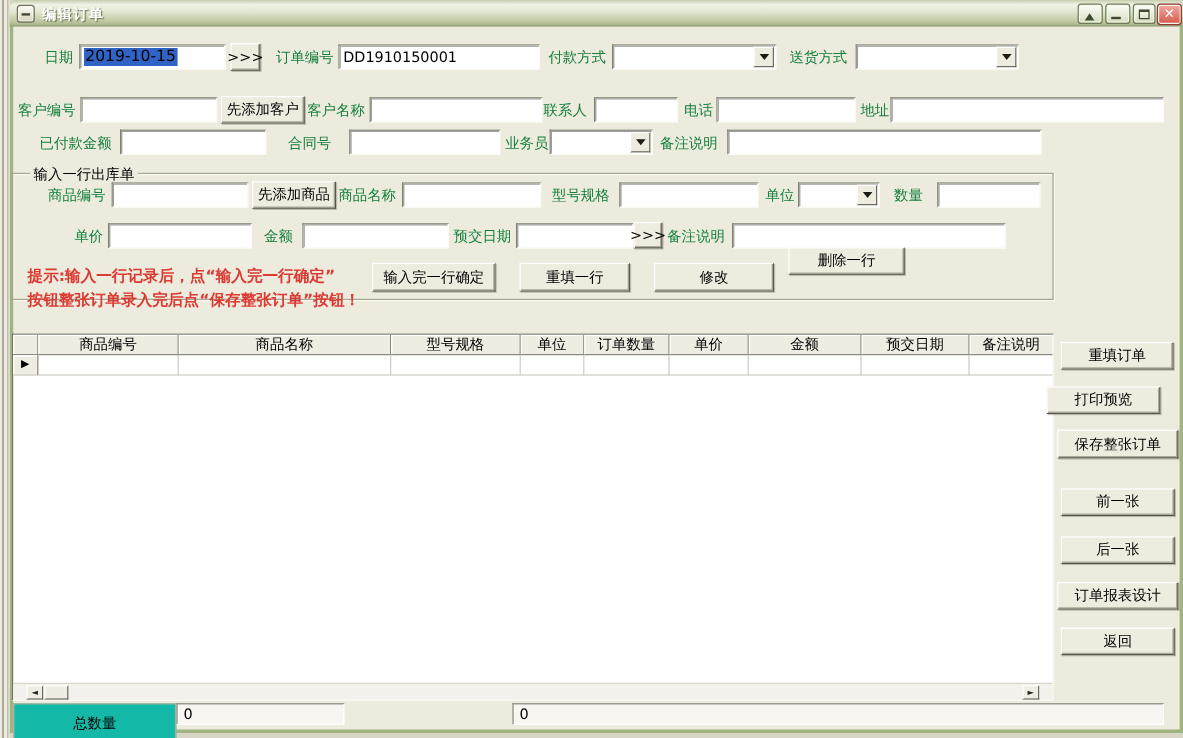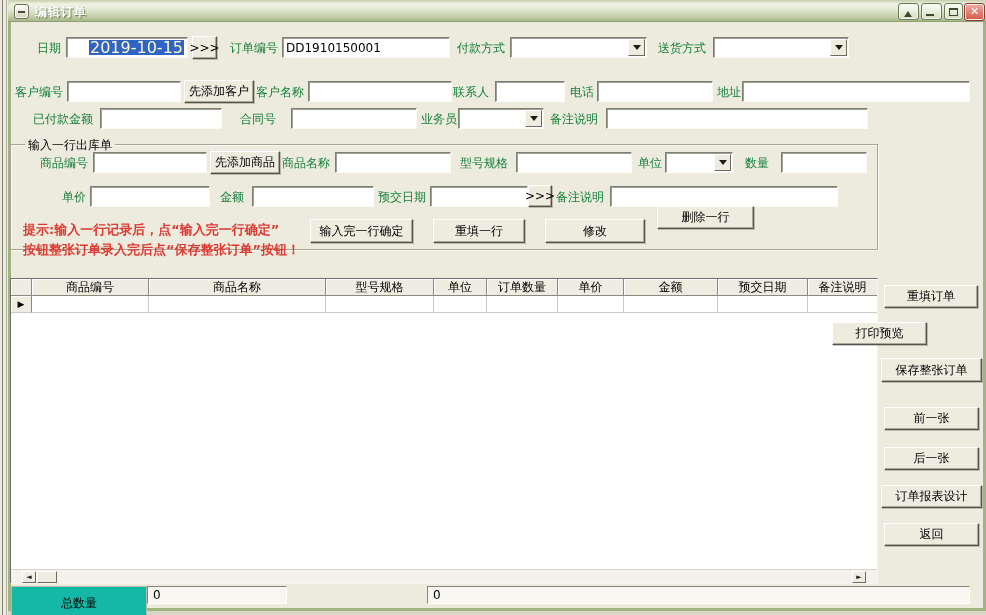--- a/index.html
+++ b/index.html
@@ -25,21 +25,21 @@
           background:linear-gradient(#FDFEF9,#D6DCC0);box-shadow:inset 0 0 0 1px #F3F6EA;cursor:pointer;}
   .winbtn.close{background:linear-gradient(#F2ACA3,#D4584B);border-color:#8E3B33;color:#fff;}
   .tri-up{position:absolute;left:5px;top:5px;width:0;height:0;border:4px solid transparent;border-bottom:6px solid #3C4A2E;margin-top:-2px;}
   .minbar{position:absolute;left:4px;bottom:3px;width:8px;height:2px;background:#3C4A2E;}
   .maxsq{position:absolute;left:4px;top:4px;width:9px;height:8px;border:1px solid #3C4A2E;border-top-width:2px;}
   .closex{position:absolute;left:0;top:1px;width:100%;text-align:center;font-size:11px;font-weight:bold;color:#FFFFFF;}
   
   .lbl{position:absolute;font-size:12px;line-height:14px;color:#15803d;white-space:nowrap;}
   .txt{position:absolute;height:21px;background:#FFFFFF;border:1px solid;border-color:#7E8070 #FBFBF3 #FBFBF3 #7E8070;
        box-shadow:inset 1px 1px 0 rgba(60,62,52,.5);font-size:12px;padding:2px 3px;color:#000;outline:none;}
-  .selhl{background:#2F63C5;color:#fef9c3;font-size:16px;padding:0 1px;line-height:15px;display:inline-block;margin-left:19px;}
+  .selhl{background:#2F63C5;color:#000000;font-size:13px;padding:0 1px;line-height:15px;display:inline-block;}
   .btn{position:absolute;display:flex;align-items:center;justify-content:center;font-size:12px;color:#000;
        background:#EEECDF;border:1px solid;border-color:#FFFFFF #55564B #55564B #FFFFFF;
        box-shadow:1px 1px 0 rgba(40,40,30,.25), inset -1px -1px 0 #ACA998;cursor:pointer;white-space:nowrap;}
   .combo{position:absolute;height:21px;background:#FFFFFF;border:1px solid;border-color:#7E8070 #FBFBF3 #FBFBF3 #7E8070;
          box-shadow:inset 1px 1px 0 rgba(60,62,52,.5);cursor:pointer;}
   .dropbtn{position:absolute;right:1px;top:1px;bottom:1px;width:17px;background:#EEECDF;border:1px solid;
            border-color:#FFFFFF #6B6C60 #6B6C60 #FFFFFF;display:flex;align-items:center;justify-content:center;}
   .dn{width:0;height:0;border:4px solid transparent;border-top:5px solid #1C1C14;margin-top:4px;}
   .groupbox{position:absolute;border:1px solid #A6A494;box-shadow:inset 1px 1px 0 #FBFAF2,1px 1px 0 #FBFAF2;}
   .grouplabel{position:absolute;top:-8px;left:14px;background:#EDEBDD;padding:0 3px;font-size:12px;}
@@ -202,21 +202,21 @@
         <span class="gcell" style="width:69px;border-right:none;"></span>
       </div>
       <div class="hscroll">
         <span class="sbtn" style="left:11px;"><span>◄</span></span>
         <span class="sthumb" style="left:26px;"></span>
         <span class="sbtn" style="left:841px;"><span>►</span></span>
       </div>
     </div>
 
     <button class="btn" style="left:876px;top:285px;width:94px;height:23px;">重填订单</button>
-    <button class="btn" style="left:824px;top:322px;width:95px;height:23px;">打印预览</button>
+    <button class="btn" style="left:864px;top:322px;width:95px;height:23px;">打印预览</button>
     <button class="btn" style="left:873px;top:358px;width:101px;height:24px;">保存整张订单</button>
     <button class="btn" style="left:876px;top:407px;width:95px;height:23px;">前一张</button>
     <button class="btn" style="left:876px;top:447px;width:95px;height:23px;">后一张</button>
     <button class="btn" style="left:873px;top:485px;width:101px;height:23px;">订单报表设计</button>
     <button class="btn" style="left:876px;top:523px;width:95px;height:23px;">返回</button>
 
     <div class="statlbl" style="left:3px;top:586px;width:136px;">总数量</div>
     <div class="statval" style="left:139px;top:586px;width:140px;">0</div>
     <div class="statval" style="left:419px;top:586px;width:543px;">0</div>
 

